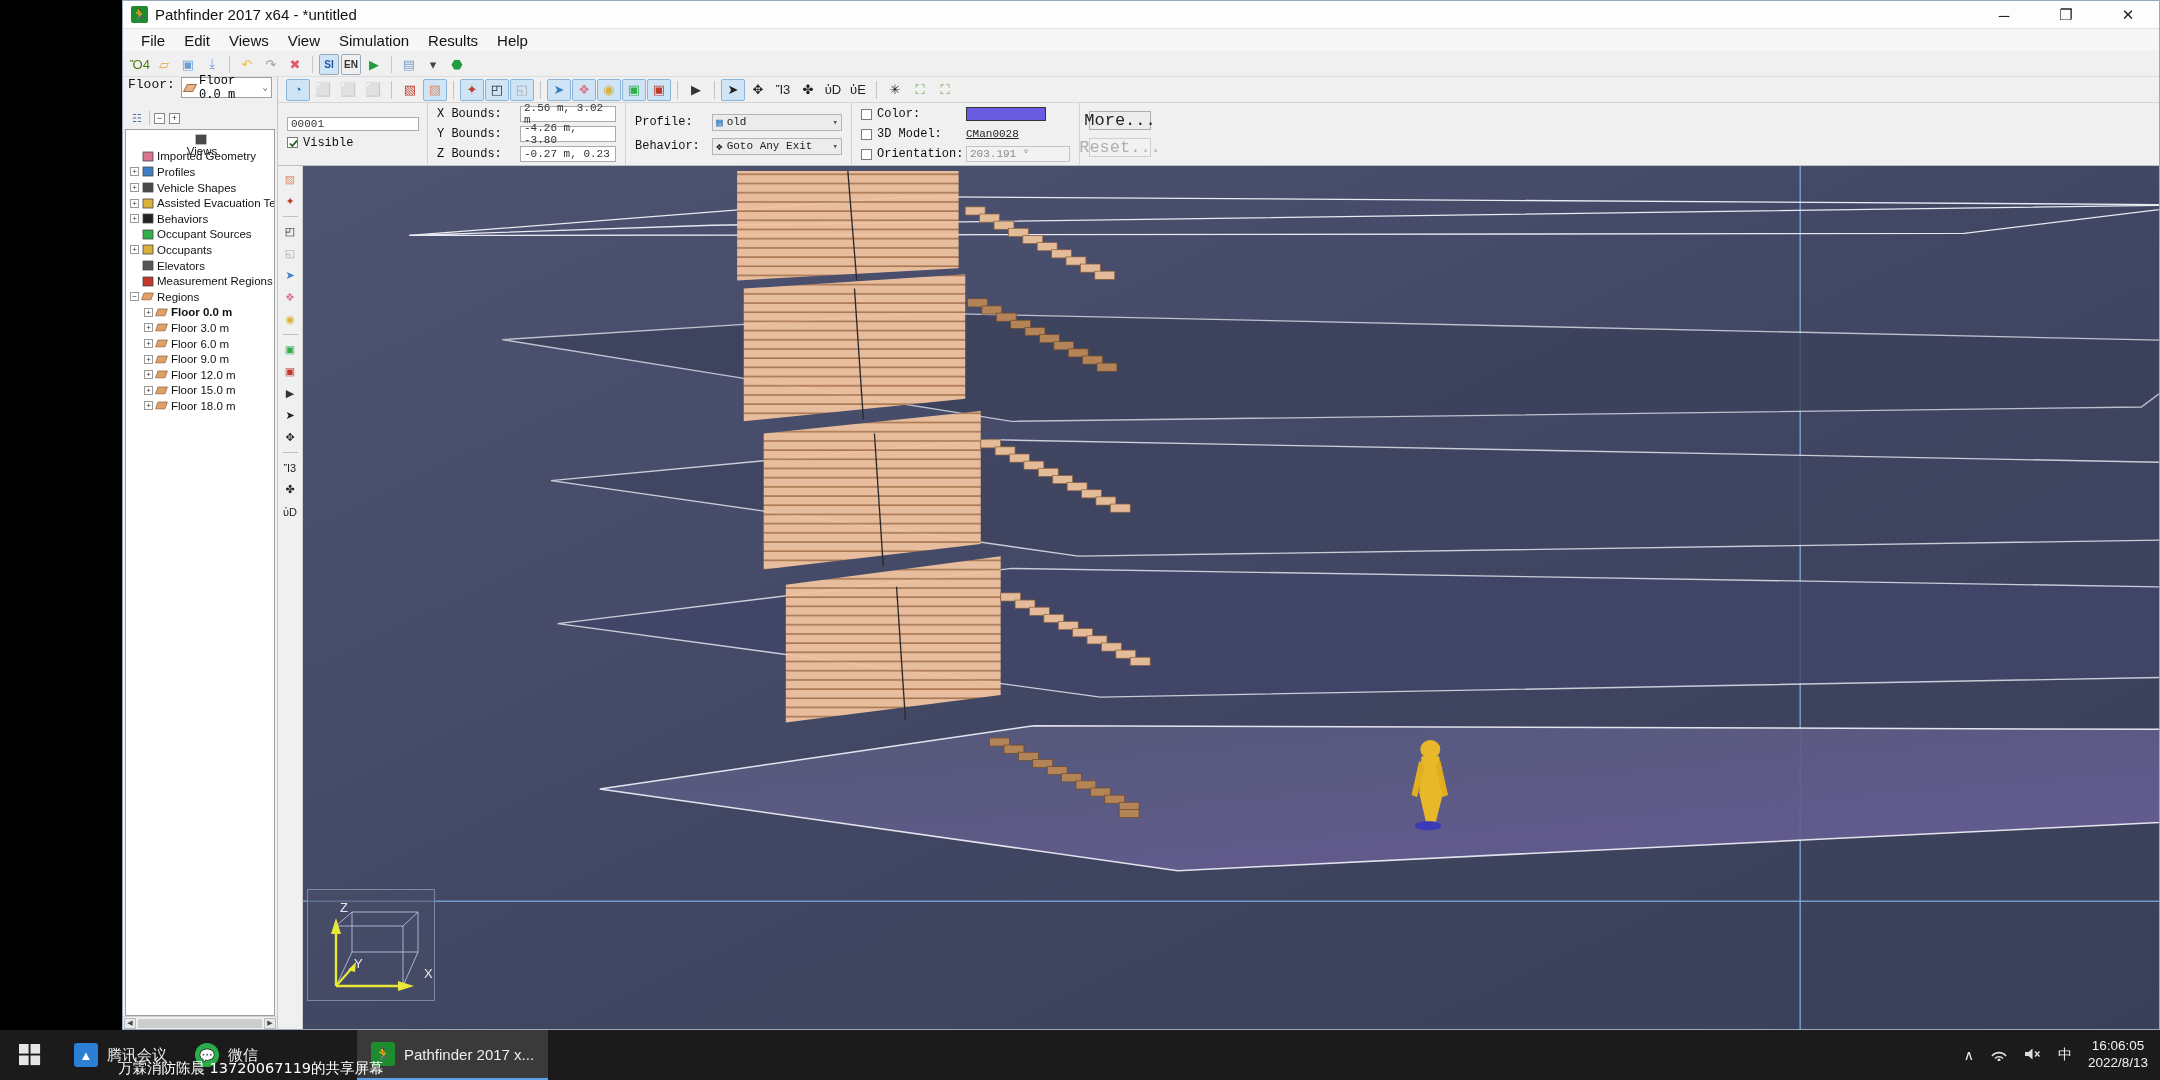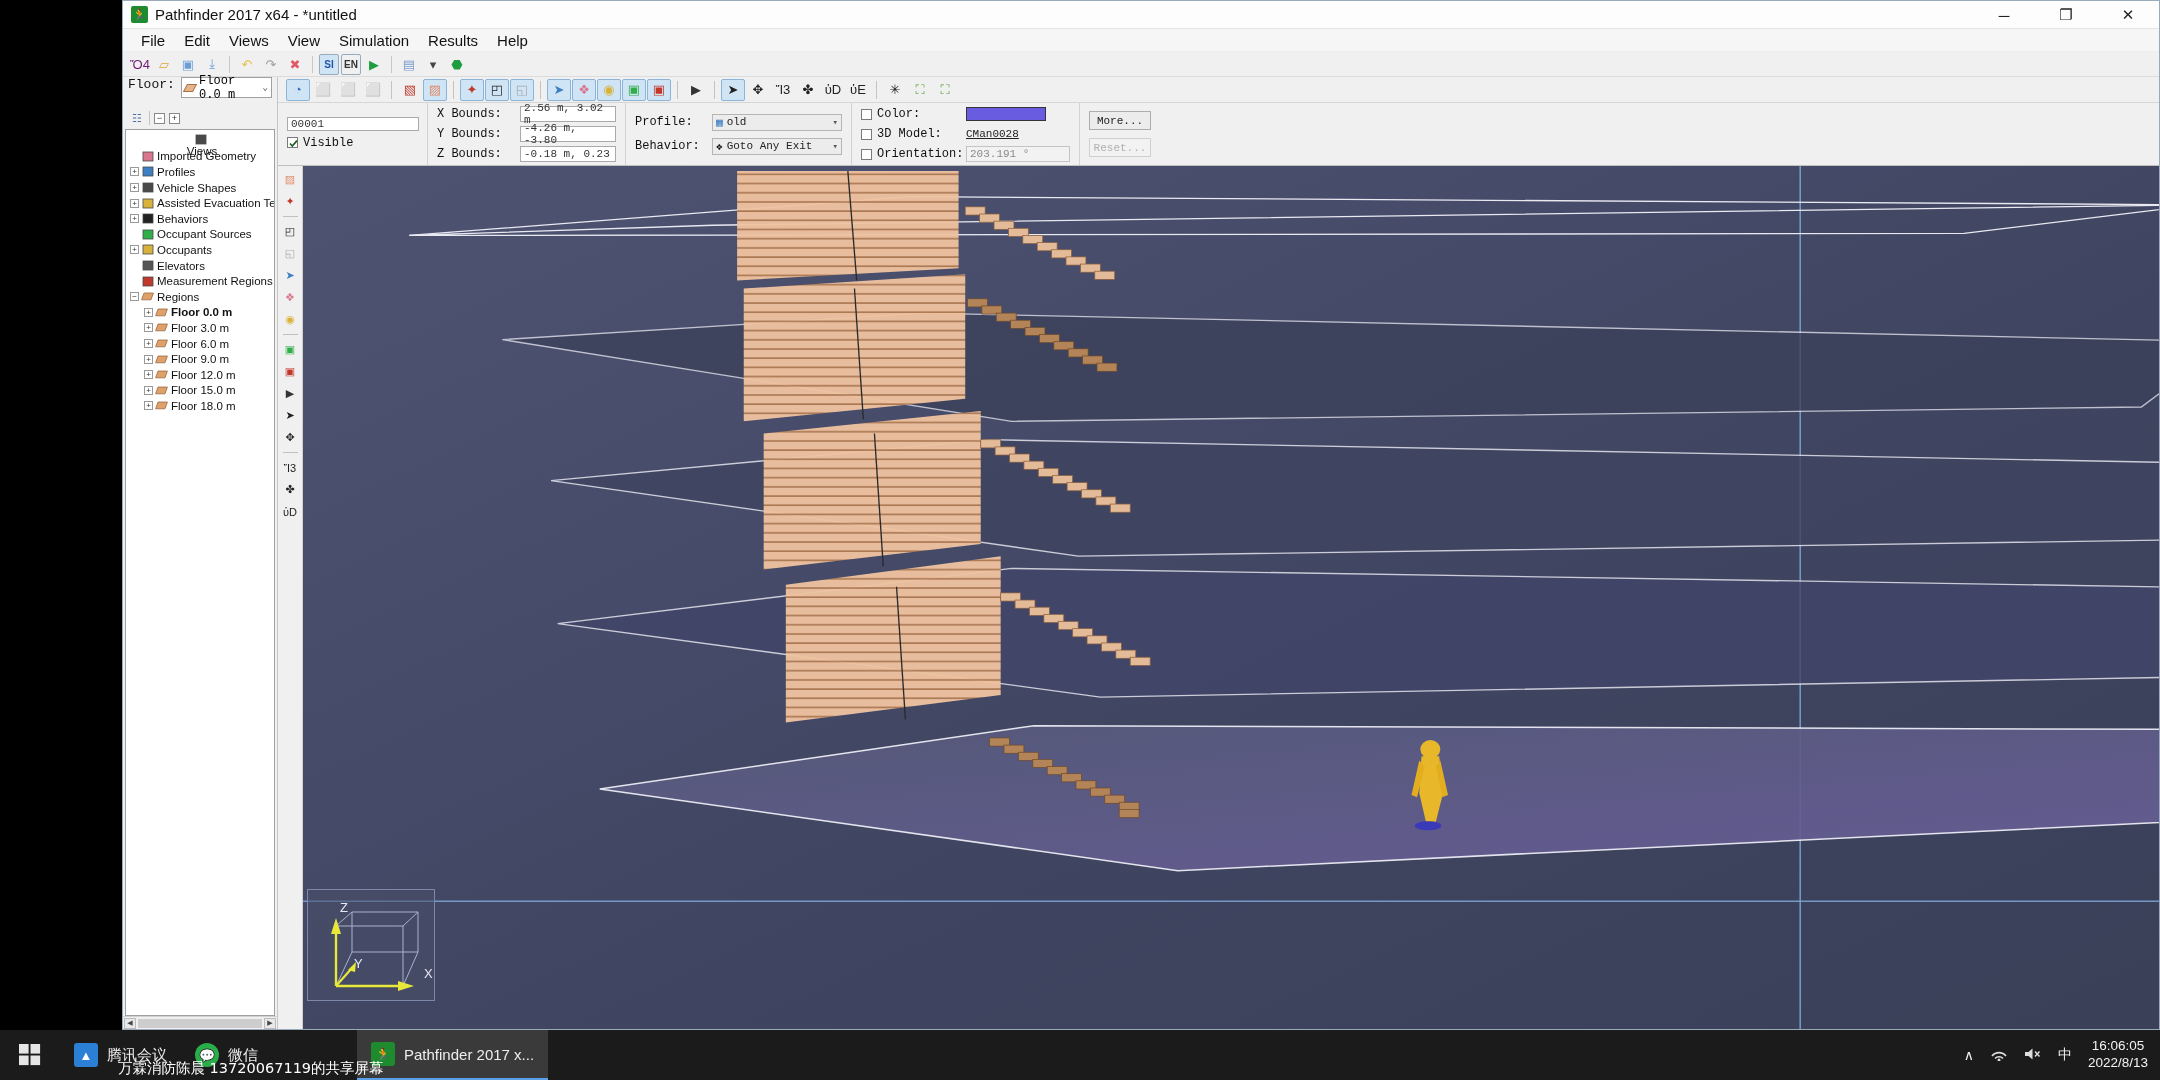--- a/index.html
+++ b/index.html
@@ -94,21 +94,21 @@
   .pfield.ro { background:#f2f2f2; color:#8a8a8a; border-color:#c4c4c4; }
   .pcombo { height:17px; background:#ececec; border:1px solid #b5b5b5; font-size:11px;
             font-family:"Liberation Mono", monospace; color:#222; padding:0 3px;
             display:flex; align-items:center; gap:4px; }
   .pcombo .cv { margin-left:auto; font-size:9px; color:#555; padding-left:6px; }
   .cbx { width:11px;height:11px;border:1px solid #7a7a7a;background:#fff;flex:none; }
   .plink { font-size:11px; font-family:"Liberation Mono", monospace; color:#222;
            text-decoration:underline; }
   .swatch { width:80px;height:14px;background:#6a5ce0;border:1px solid #333; }
   .pbtn { width:62px;height:19px;background:#ececec;border:1px solid #adadad;
-          font-size:11px;font-family:"Liberation Mono",monospace;color:#222;
+          font-size:17px;font-family:"Liberation Mono",monospace;color:#222;
           display:flex;align-items:center;justify-content:center; }
   .pbtn.dis { color:#b0b0b0; border-color:#cfcfcf; background:#f2f2f2; }
 
   
   .vpwrap { flex:1; display:flex; min-height:0; }
   .vtools { width:25px; background:#f0f0f0; display:flex; flex-direction:column;
             align-items:center; padding-top:4px; gap:3px; border-right:1px solid #d0d0d0; }
   .vt { width:21px;height:19px;display:flex;align-items:center;justify-content:center;
         font-size:11px;border:1px solid transparent;border-radius:2px; }
   .vtsep { width:15px;height:1px;background:#c0c0c0;margin:2px 0; }
@@ -162,21 +162,21 @@
       <div class="menuitem">File</div>
       <div class="menuitem">Edit</div>
       <div class="menuitem">Views</div>
       <div class="menuitem">View</div>
       <div class="menuitem">Simulation</div>
       <div class="menuitem">Results</div>
       <div class="menuitem">Help</div>
     </div>
 
     <div class="toolbar1" id="toolbar-main">
-        <div class="tbtn" style="color: #701a75;">Ὄ4</div>
+        <div class="tbtn" style="color: #4d7c0f;">Ὄ4</div>
         <div class="tbtn" style="color: rgb(224, 163, 60);">▱</div>
         <div class="tbtn" style="color: rgb(108, 159, 216);">▣</div>
         <div class="tbtn" style="color: rgb(108, 159, 216);">⤓</div>
         <span class="tsep"></span>
         <div class="tbtn" style="color: rgb(232, 194, 75);">↶</div>
         <div class="tbtn" style="color: rgb(160, 160, 160);">↷</div>
         <div class="tbtn" style="color: rgb(224, 90, 106);">✖</div>
         <span class="tsep"></span>
         <div class="tbtn on" style="color: rgb(34, 85, 170); font-size: 10px; font-weight: bold; border: 1px solid rgb(153, 170, 187); width: 20px;">SI</div>
         <div class="tbtn" style="color: rgb(51, 51, 51); font-size: 10px; font-weight: bold; border: 1px solid rgb(153, 170, 187); width: 20px;">EN</div>
@@ -432,21 +432,21 @@
             <div class="prow">
               <span class="plab" style="width:78px">X Bounds:</span>
               <span class="pfield" style="width:96px">2.56 m, 3.02 m</span>
             </div>
             <div class="prow">
               <span class="plab" style="width:78px">Y Bounds:</span>
               <span class="pfield" style="width:96px">-4.26 m, -3.80</span>
             </div>
             <div class="prow">
               <span class="plab" style="width:78px">Z Bounds:</span>
-              <span class="pfield" style="width:96px">-0.18 m, 0.23</span>
+              <span class="pfield" style="width:96px">-0.27 m, 0.23</span>
             </div>
           </div>
 
           <div class="pgroup" style="justify-content:center;gap:7px">
             <div class="prow">
               <span class="plab" style="width:72px">Profile:</span>
               <span class="pcombo" style="width:130px">
                 <span style="color:#3d7fc1">▦</span>
                 <span>old</span>
                 <span class="cv">▾</span>

